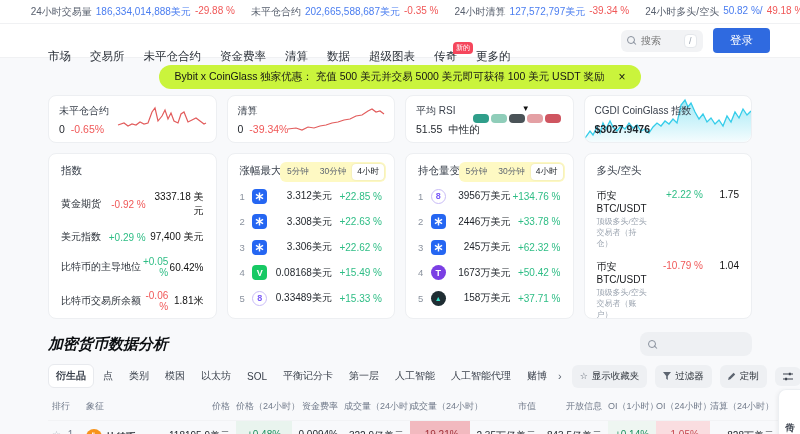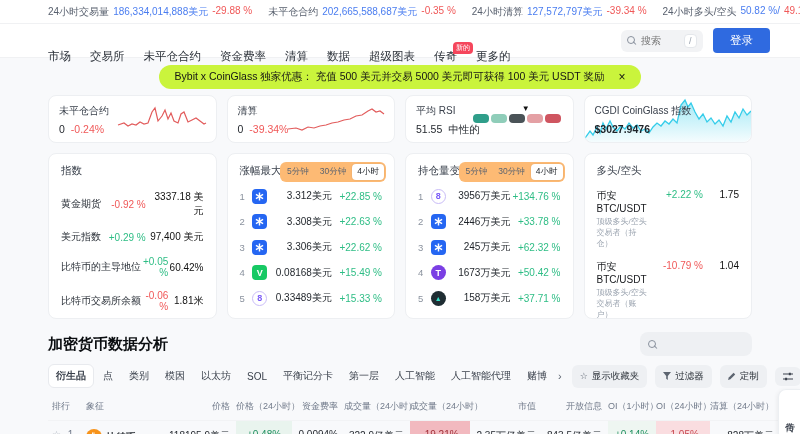--- a/index.html
+++ b/index.html
@@ -4,21 +4,21 @@
 <style>
   * { margin:0; padding:0; box-sizing:border-box; }
   html,body { width:800px; height:434px; overflow:hidden; background:#f8f9fb;
     font-family:"Liberation Sans", sans-serif; color:#1e2329; }
   .up { color:#2ebd85; }
   .down { color:#f05858; }
   .blue { color:#4a7df0; }
 
   
   .topbar { height:24px; background:#fff; border-bottom:1px solid #f0f1f3;
-    display:flex; align-items:center; justify-content:flex-start; padding:0 14px 0 48px; }
+    display:flex; align-items:center; justify-content:center; padding:0 14px 0 48px; }
   .topbar-left { display:flex; gap:16px; align-items:center; }
   .stat { font-size:10px; display:flex; gap:4px; white-space:nowrap; }
   .stat .lab { color:#58606e; }
 
   
   .nav { height:34px; background:#fff; border-bottom:1px solid #f0f1f3;
     display:flex; align-items:center; padding:0 30px 0 48px; }
   .logo { font-size:17px; font-weight:800; letter-spacing:-0.4px; color:#0b0e11; margin-right:22px; cursor:pointer; }
   .nav-items { display:flex; gap:19px; align-items:center; flex:1; }
   .nav-item { font-size:11.5px; color:#2b3139; cursor:pointer; position:relative; white-space:nowrap;margin-top:32px; }
@@ -64,21 +64,21 @@
   .card-title { font-size:10.5px; color:#3a414c; display:flex; align-items:center; gap:3px; }
   .caret { font-size:8px; color:#8a929e; }
 
   
   .idx-row { display:flex; align-items:center; margin-top:12px; font-size:10px; }
   .idx-lab { flex:1; color:#2b3139; white-space:nowrap; }
   .idx-chg { width:48px; text-align:right; }
   .idx-val { width:62px; text-align:right; color:#111; }
 
   
-  .seg-tabs { position:absolute; right:8px; top:8px; background:#fdba74; border-radius:6px;
+  .seg-tabs { position:absolute; right:8px; top:8px; background:#fef9c3; border-radius:6px;
     padding:2px; display:flex; gap:1px; }
   .seg-tab { font-size:8.5px; color:#5c6470; padding:2px 5px; border-radius:4px; cursor:pointer; white-space:nowrap; }
   .seg-tab.active { background:#fff; box-shadow:0 0 2px rgba(0,0,0,.12); color:#1e2329; }
   .lrow { display:flex; align-items:center; margin-top:10.5px; font-size:10px; cursor:pointer; }
   .lrank { width:10px; color:#8a929e; font-size:9.5px; }
   .ticon { width:15px; height:15px; border-radius:4px; display:flex; align-items:center;
     justify-content:center; margin:0 5px 0 3px; font-size:9px; color:#fff; font-weight:700; flex:none; }
   .ticon.round { border-radius:50%; }
   .lname { flex:1; color:#16181c; font-weight:700; font-size:9.5px; white-space:nowrap;
     overflow:hidden; text-overflow:ellipsis; }
@@ -88,21 +88,21 @@
   
   .ls-row { display:flex; align-items:flex-start; margin-top:11px; cursor:pointer; }
   .ls-names { flex:1; }
   .ls-name { font-size:10px; color:#16181c; }
   .ls-sub { font-size:8px; color:#9aa3af; margin-top:2px; }
   .ls-chg { width:52px; text-align:right; font-size:10px; }
   .ls-ratio { width:36px; text-align:right; font-size:10px; color:#111; }
 
   
   .section-head { margin-top:13px; display:flex; align-items:center; justify-content:space-between; }
-  .section-title { font-size:15px; font-weight:700; color:#0b0e11; }
+  .section-title { font-size:15px; font-weight:700; color:#0b0e11;font-style:italic; }
   .section-search { width:112px; height:24px; background:#eef0f3; border-radius:8px;
     display:flex; align-items:center; padding:0 8px; }
 
   .tabs-row { margin-top:8px; display:flex; align-items:center; }
   .tabs { display:flex; align-items:center; gap:2px; flex:1; }
   .tab { font-size:10px; color:#3a414c; padding:4px 7px; cursor:pointer; white-space:nowrap; }
   .tab.active { background:#fff; border:1px solid #e8eaee; border-radius:6px; font-weight:700; }
   .tab-more { font-size:11px; color:#5c6470; cursor:pointer; padding:0 2px; }
   .pill-btn { background:#eef0f3; border:0; border-radius:6px; font-size:9.5px; color:#2b3139;
     padding:5px 8px; margin-left:8px; cursor:pointer; display:flex; align-items:center; gap:4px;
@@ -194,21 +194,21 @@
   </div>
 </div>
 
 <div class="main">
 
   <div class="cards-row">
     <div class="card mini-card">
       <div class="mini-title">未平仓合约</div>
       <div class="mini-vals">
         <span>0</span>
-        <span class="down">-0.24%</span>
+        <span class="down">-0.65%</span>
       </div>
       <svg class="spark" width="92" height="34" viewBox="0 0 92 34">
         <polyline points="2,22 8,20 12,23 16,21 20,22 24,19 28,21 32,20 36,9 39,5 42,18 46,13 49,7 52,16 55,10 58,18 62,20 65,11 68,9 72,19 76,17 80,15 84,18 88,21 90,20" fill="none" stroke="#e25c5c" stroke-width="1.2"></polyline>
       </svg>
     </div>
     <div class="card mini-card">
       <div class="mini-title">清算</div>
       <div class="mini-vals">
         <span>0</span>
         <span class="down">-39.34%</span>

